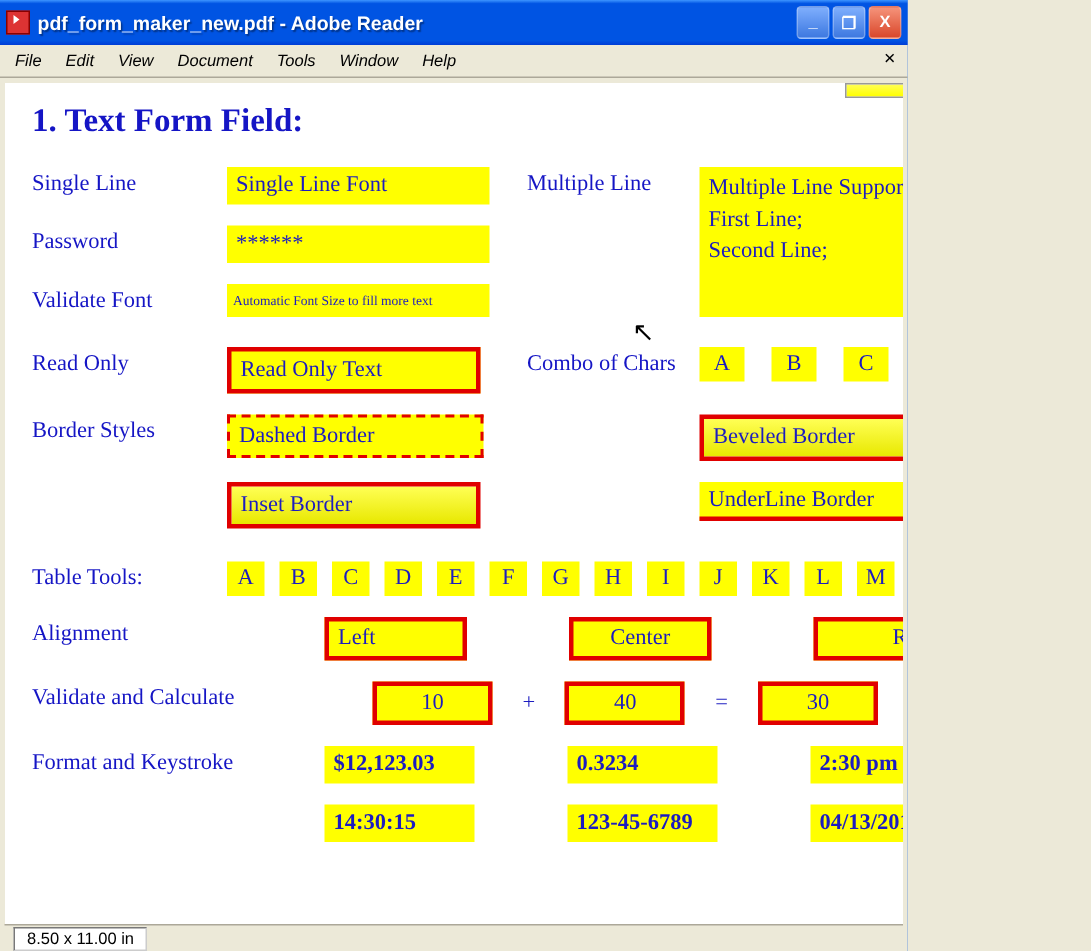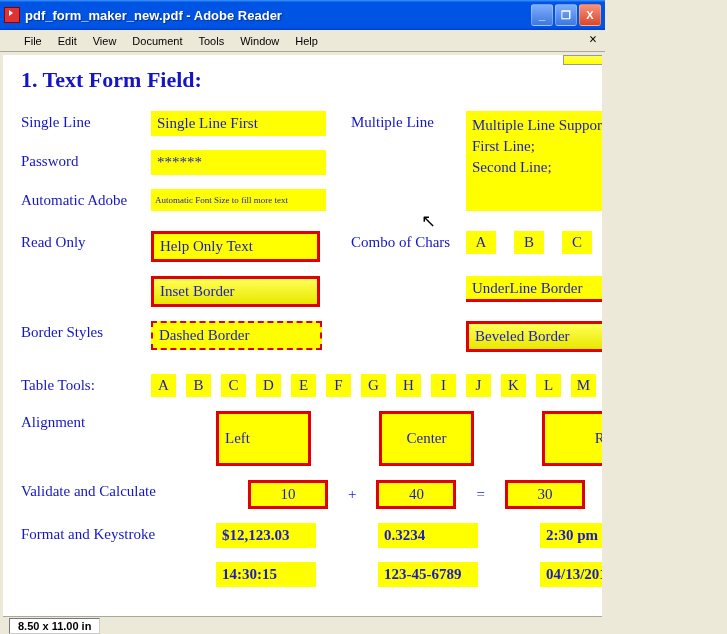--- a/index.html
+++ b/index.html
@@ -5,21 +5,21 @@
 * { box-sizing: border-box; margin: 0; padding: 0; }
 body { font-family: "Times New Roman", serif; font-size: 14px; background: #ece9d8; }
 .window { width: 605px; height: 634px; background: #0054e3; display: flex; flex-direction: column; position: relative; }
 .titlebar { height: 30px; background: linear-gradient(to bottom, #3d95ff 0%, #0054e3 8%, #0054e3 90%, #003dd6 100%); display: flex; align-items: center; padding: 0 4px; color: white; font-family: "Tahoma", sans-serif; font-size: 13px; font-weight: bold; }
 .titlebar-icon { width: 16px; height: 16px; background: #d33; border: 1px solid #800; margin-right: 5px; position: relative; }
 .titlebar-icon::before { content: ""; position: absolute; top: 2px; left: 4px; width: 0; height: 0; border-left: 4px solid white; border-top: 3px solid transparent; border-bottom: 3px solid transparent; }
 .title-text { flex: 1; text-shadow: 1px 1px 1px rgba(0,0,0,0.4); }
 .win-btns { display: flex; gap: 2px; }
 .win-btn { width: 22px; height: 22px; background: linear-gradient(to bottom, #7eaefd, #3d78e0); border: 1px solid #fff4; border-radius: 3px; color: white; display: flex; align-items: center; justify-content: center; font-family: Tahoma, sans-serif; font-weight: bold; font-size: 11px; }
 .win-btn.close { background: linear-gradient(to bottom, #f5937a, #d9472b); }
-.menubar { height: 22px; background: #ece9d8; display: flex; align-items: center; padding: 0 16px; font-family: Tahoma, sans-serif; font-size: 11px; border-bottom: 1px solid #aca899; position: relative; }
+.menubar { height: 22px; background: #ece9d8; display: flex; align-items: center; padding: 0 2px; font-family: Tahoma, sans-serif; font-size: 11px; border-bottom: 1px solid #aca899; position: relative; font-style: italic; }
 .menu-item { padding: 2px 8px; cursor: default; }
 .menu-close-x { position: absolute; right: 8px; top: 2px; font-family: Tahoma; font-size: 14px; font-weight: bold; }
 .content-frame { flex: 1; background: #ece9d8; padding: 3px 3px 0 3px; display: flex; flex-direction: column; overflow: hidden; }
 .scroll-area { flex: 1; background: #84cc16; overflow: auto; position: relative; }
 .page { background: white; width: 700px; min-height: 590px; margin: 0; padding: 12px 18px 30px 18px; position: relative; }
 .page-title { color: #1515c5; font-size: 22px; font-weight: bold; margin-bottom: 18px; }
 .row { display: flex; align-items: flex-start; margin-bottom: 14px; }
 .label { color: #1515c5; font-size: 15px; width: 130px; padding-top: 3px; }
 .label-wide { width: 195px; }
 .field { background: #ffff00; color: #1c1cc0; font-size: 15px; padding: 4px 6px; font-family: "Times New Roman", serif; }
@@ -29,28 +29,28 @@
 .grad-bevel { background: linear-gradient(to bottom, #ffff55, #e8e800); }
 .col2 { display: flex; }
 .lcol { width: 330px; }
 .rcol { flex: 1; }
 .multiline { height: 100px; white-space: pre-line; line-height: 1.4; }
 .combo { display: flex; gap: 18px; }
 .combo .cc { background: #ffff00; color: #1c1cc0; width: 30px; text-align: center; padding: 3px 0; font-size: 15px; }
 .table-cells { display: flex; gap: 10px; flex-wrap: nowrap; }
 .table-cells .tc { background: #ffff00; color: #1c1cc0; width: 25px; text-align: center; padding: 3px 0; font-size: 15px; }
 .align-row { display: flex; gap: 68px; }
-.align-box { border: 3px solid #e00000; background: #ffff00; color: #1c1cc0; width: 95px; padding: 16px 6px; font-size: 15px; }
+.align-box { border: 3px solid #e00000; background: #ffff00; color: #1c1cc0; width: 95px; padding: 3px 6px; font-size: 15px; }
 .calc-row { display: flex; align-items: center; gap: 20px; padding-left: 32px; }
 .calc-box { border: 3px solid #e00000; background: #ffff00; color: #1c1cc0; width: 80px; text-align: center; padding: 3px 4px; font-size: 15px; }
 .op { color: #1c1cc0; font-size: 15px; }
 .fmt-row { display: flex; gap: 62px; font-weight: bold; }
 .fmt-box { background: #ffff00; color: #1c1cc0; width: 100px; padding: 4px 6px; font-size: 15px; }
 .statusbar { height: 18px; background: #ece9d8; border-top: 1px solid #aca899; font-family: Tahoma, sans-serif; font-size: 11px; display: flex; align-items: center; padding: 0 6px; }
-.status-cell { border: 1px inset #ccc; padding: 1px 8px; background: #fff; margin-right: 8px; font-weight: bold; }
+.status-cell { border: 1px inset #ccc; padding: 1px 8px; background: #fff; margin-right: 8px; }
 .status-rest { flex: 1; }
 .topbar-stub { position: absolute; top: 0; right: 20px; width: 120px; height: 10px; background: linear-gradient(to bottom, #ffff55, #ffff00); border: 1px solid #999; }
 .cursor { position: absolute; left: 418px; top: 155px; font-size: 18px; color: black; pointer-events: none; }
 </style>
 </head>
 <body>
 
 <div class="window">
   <div class="titlebar">
     <div class="titlebar-icon"></div>
@@ -76,87 +76,87 @@
   <div class="content-frame">
     <div class="scroll-area">
       <div class="page">
         <div class="topbar-stub"></div>
         <div class="page-title">1. Text Form Field:</div>
 
         <div class="col2">
           <div class="lcol">
             <div class="row">
               <div class="label">Single Line</div>
-              <div class="field" style="width:175px">Single Line First</div>
+              <div class="field" style="width:175px">Single Line Font</div>
             </div>
             <div class="row">
               <div class="label">Password</div>
               <div class="field" style="width:175px">******</div>
             </div>
             <div class="row">
-              <div class="label">Automatic Adobe</div>
+              <div class="label">Validate Font</div>
               <div class="field field-sm" style="width:175px">Automatic Font Size to fill more text</div>
             </div>
           </div>
           <div class="rcol">
             <div class="row">
               <div class="label" style="width:115px">Multiple Line</div>
               <div class="field multiline" style="width:185px">Multiple Line Support:
 First Line;
 Second Line;</div>
             </div>
           </div>
         </div>
 
         <div class="col2" style="margin-top:6px">
           <div class="lcol">
             <div class="row">
               <div class="label">Read Only</div>
-              <div class="field red-border" style="width:169px">Help Only Text</div>
+              <div class="field red-border" style="width:169px">Read Only Text</div>
             </div>
           </div>
           <div class="rcol">
             <div class="row">
               <div class="label" style="width:115px">Combo of Chars</div>
               <div class="combo">
                 <div class="cc">A</div>
                 <div class="cc">B</div>
                 <div class="cc">C</div>
                 <div class="cc">D</div>
               </div>
             </div>
           </div>
         </div>
 
         <div class="col2">
           <div class="lcol">
             <div class="row">
+              <div class="label">Border Styles</div>
+              <div class="field red-dashed" style="width:171px">Dashed Border</div>
+            </div>
+          </div>
+          <div class="rcol">
+            <div class="row">
+              <div class="label" style="width:115px"></div>
+              <div class="field red-border grad-bevel" style="width:179px">Beveled Border</div>
+            </div>
+          </div>
+        </div>
+
+        <div class="col2">
+          <div class="lcol">
+            <div class="row">
               <div class="label"></div>
               <div class="field red-border grad-bevel" style="width:169px">Inset Border</div>
             </div>
           </div>
           <div class="rcol">
             <div class="row">
               <div class="label" style="width:115px"></div>
               <div class="field" style="width:179px;border-bottom:3px solid #e00000;padding-bottom:2px">UnderLine Border</div>
-            </div>
-          </div>
-        </div>
-
-        <div class="col2">
-          <div class="lcol">
-            <div class="row">
-              <div class="label">Border Styles</div>
-              <div class="field red-dashed" style="width:171px">Dashed Border</div>
-            </div>
-          </div>
-          <div class="rcol">
-            <div class="row">
-              <div class="label" style="width:115px"></div>
-              <div class="field red-border grad-bevel" style="width:179px">Beveled Border</div>
             </div>
           </div>
         </div>
 
         <div class="row" style="margin-top:8px">
           <div class="label">Table Tools:</div>
           <div class="table-cells">
             <div class="tc">A</div>
             <div class="tc">B</div>
             <div class="tc">C</div>

